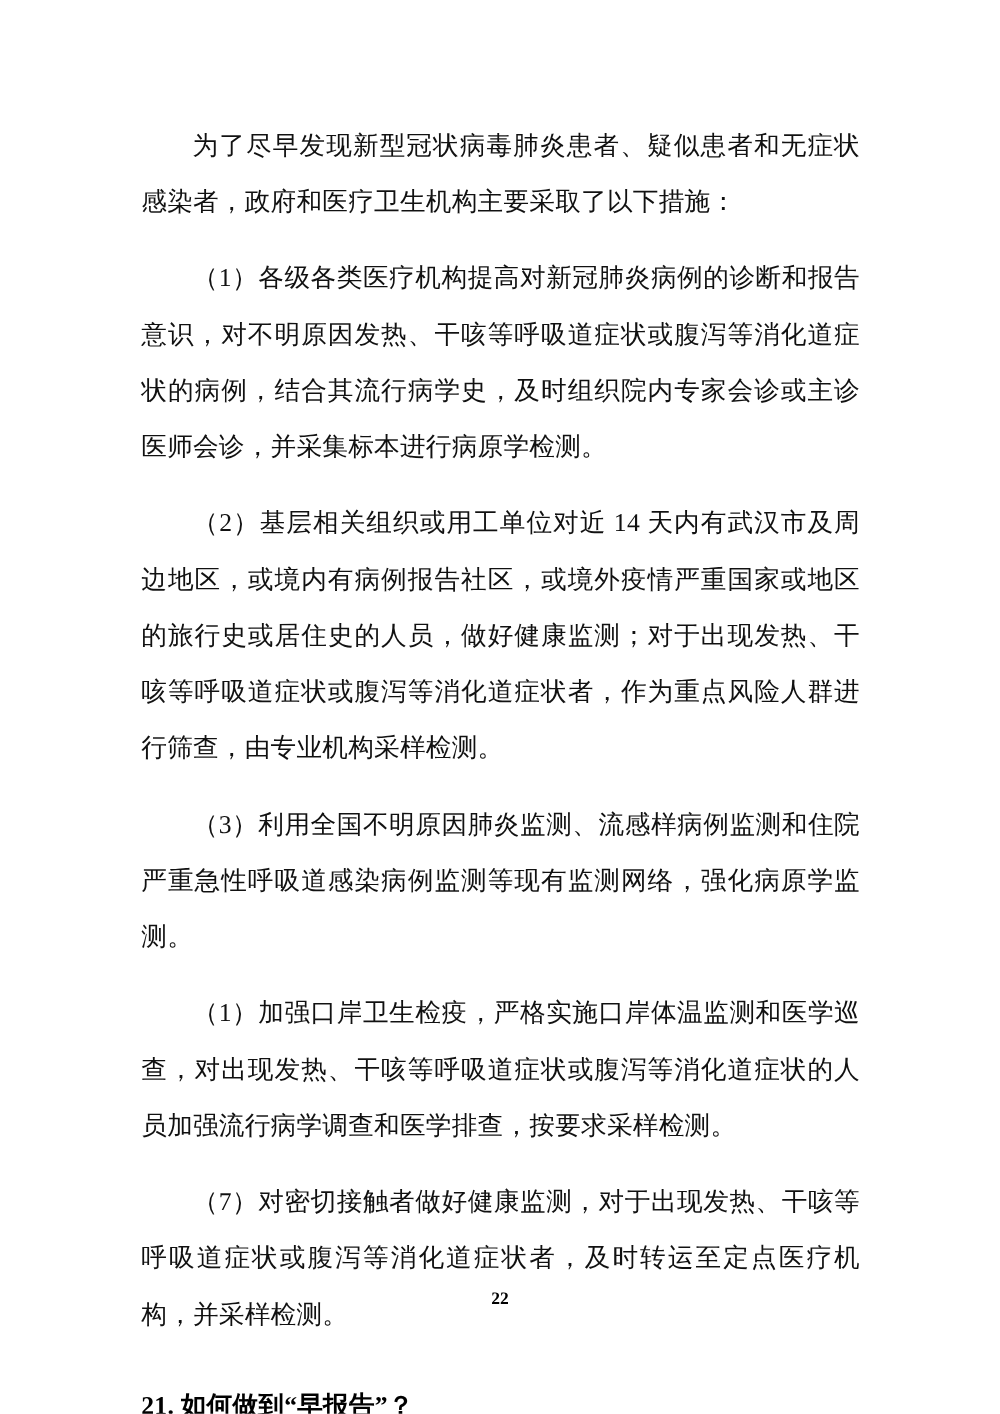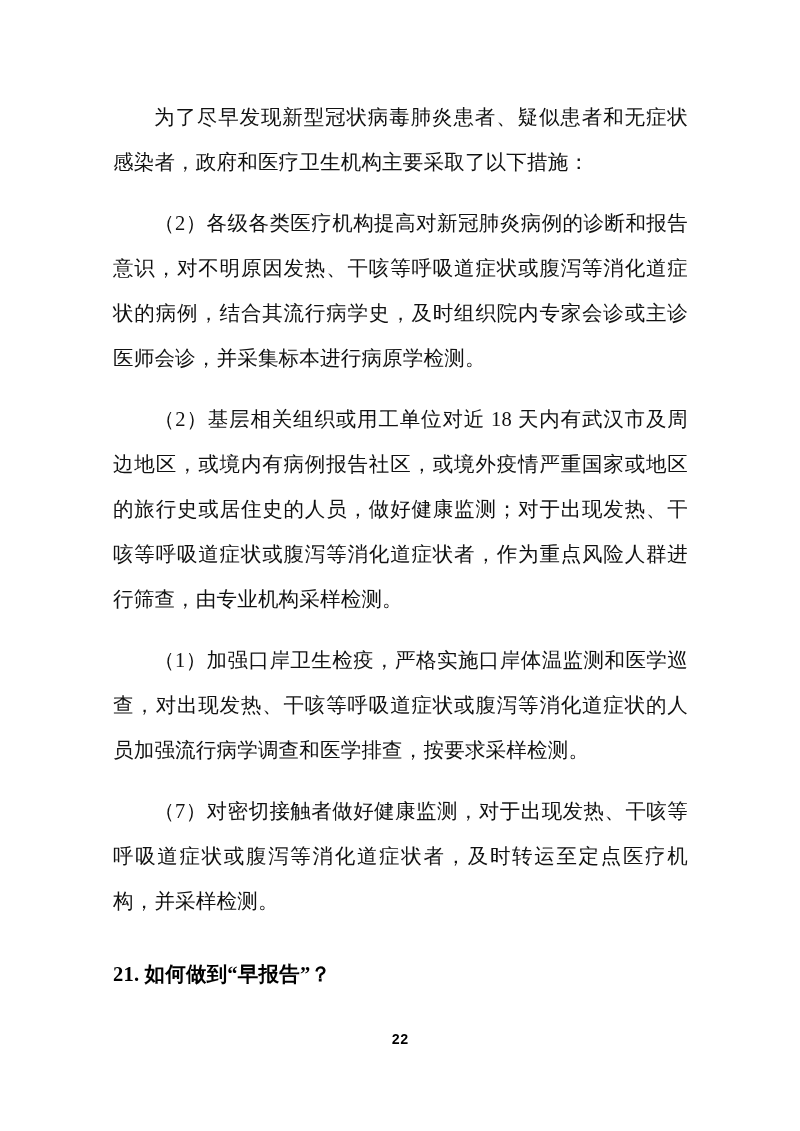--- a/index.html
+++ b/index.html
@@ -53,30 +53,31 @@
     letter-spacing: 0.2px;
   }
   .page-number {
     position: absolute;
     left: 0;
     top: 1032px;
     width: 800px;
     text-align: center;
     font-size: 14px;
     font-weight: bold;
-    font-family: Liberation Mono, monospace;
+    font-family: Liberation Serif, serif;
     color: #000000;
   }
 </style>
 </head>
 <body>
 
 <div class="page">
   <div class="content">
     <p class="para indent">为了尽早发现新型冠状病毒肺炎患者、疑似患者和无症状感染者，政府和医疗卫生机构主要采取了以下措施：</p>
-    <p class="para indent">（2）各级各类医疗机构提高对新冠肺炎病例的诊断和报告意识，对不明原因发热、干咳等呼吸道症状或腹泻等消化道症状的病例，结合其流行病学史，及时组织院内专家会诊或主诊医师会诊，并采集标本进行病原学检测。</p>
-    <p class="para indent">（2）基层相关组织或用工单位对近 18 天内有武汉市及周边地区，或境内有病例报告社区，或境外疫情严重国家或地区的旅行史或居住史的人员，做好健康监测；对于出现发热、干咳等呼吸道症状或腹泻等消化道症状者，作为重点风险人群进行筛查，由专业机构采样检测。</p>
+    <p class="para indent">（1）各级各类医疗机构提高对新冠肺炎病例的诊断和报告意识，对不明原因发热、干咳等呼吸道症状或腹泻等消化道症状的病例，结合其流行病学史，及时组织院内专家会诊或主诊医师会诊，并采集标本进行病原学检测。</p>
+    <p class="para indent">（2）基层相关组织或用工单位对近 14 天内有武汉市及周边地区，或境内有病例报告社区，或境外疫情严重国家或地区的旅行史或居住史的人员，做好健康监测；对于出现发热、干咳等呼吸道症状或腹泻等消化道症状者，作为重点风险人群进行筛查，由专业机构采样检测。</p>
+    <p class="para indent">（3）利用全国不明原因肺炎监测、流感样病例监测和住院严重急性呼吸道感染病例监测等现有监测网络，强化病原学监测。</p>
     <p class="para indent">（1）加强口岸卫生检疫，严格实施口岸体温监测和医学巡查，对出现发热、干咳等呼吸道症状或腹泻等消化道症状的人员加强流行病学调查和医学排查，按要求采样检测。</p>
     <p class="para indent last">（7）对密切接触者做好健康监测，对于出现发热、干咳等呼吸道症状或腹泻等消化道症状者，及时转运至定点医疗机构，并采样检测。</p>
     <h2 class="heading">21. 如何做到“早报告”？</h2>
   </div>
   <div class="page-number">22</div>
 </div>
 
 </body></html>

